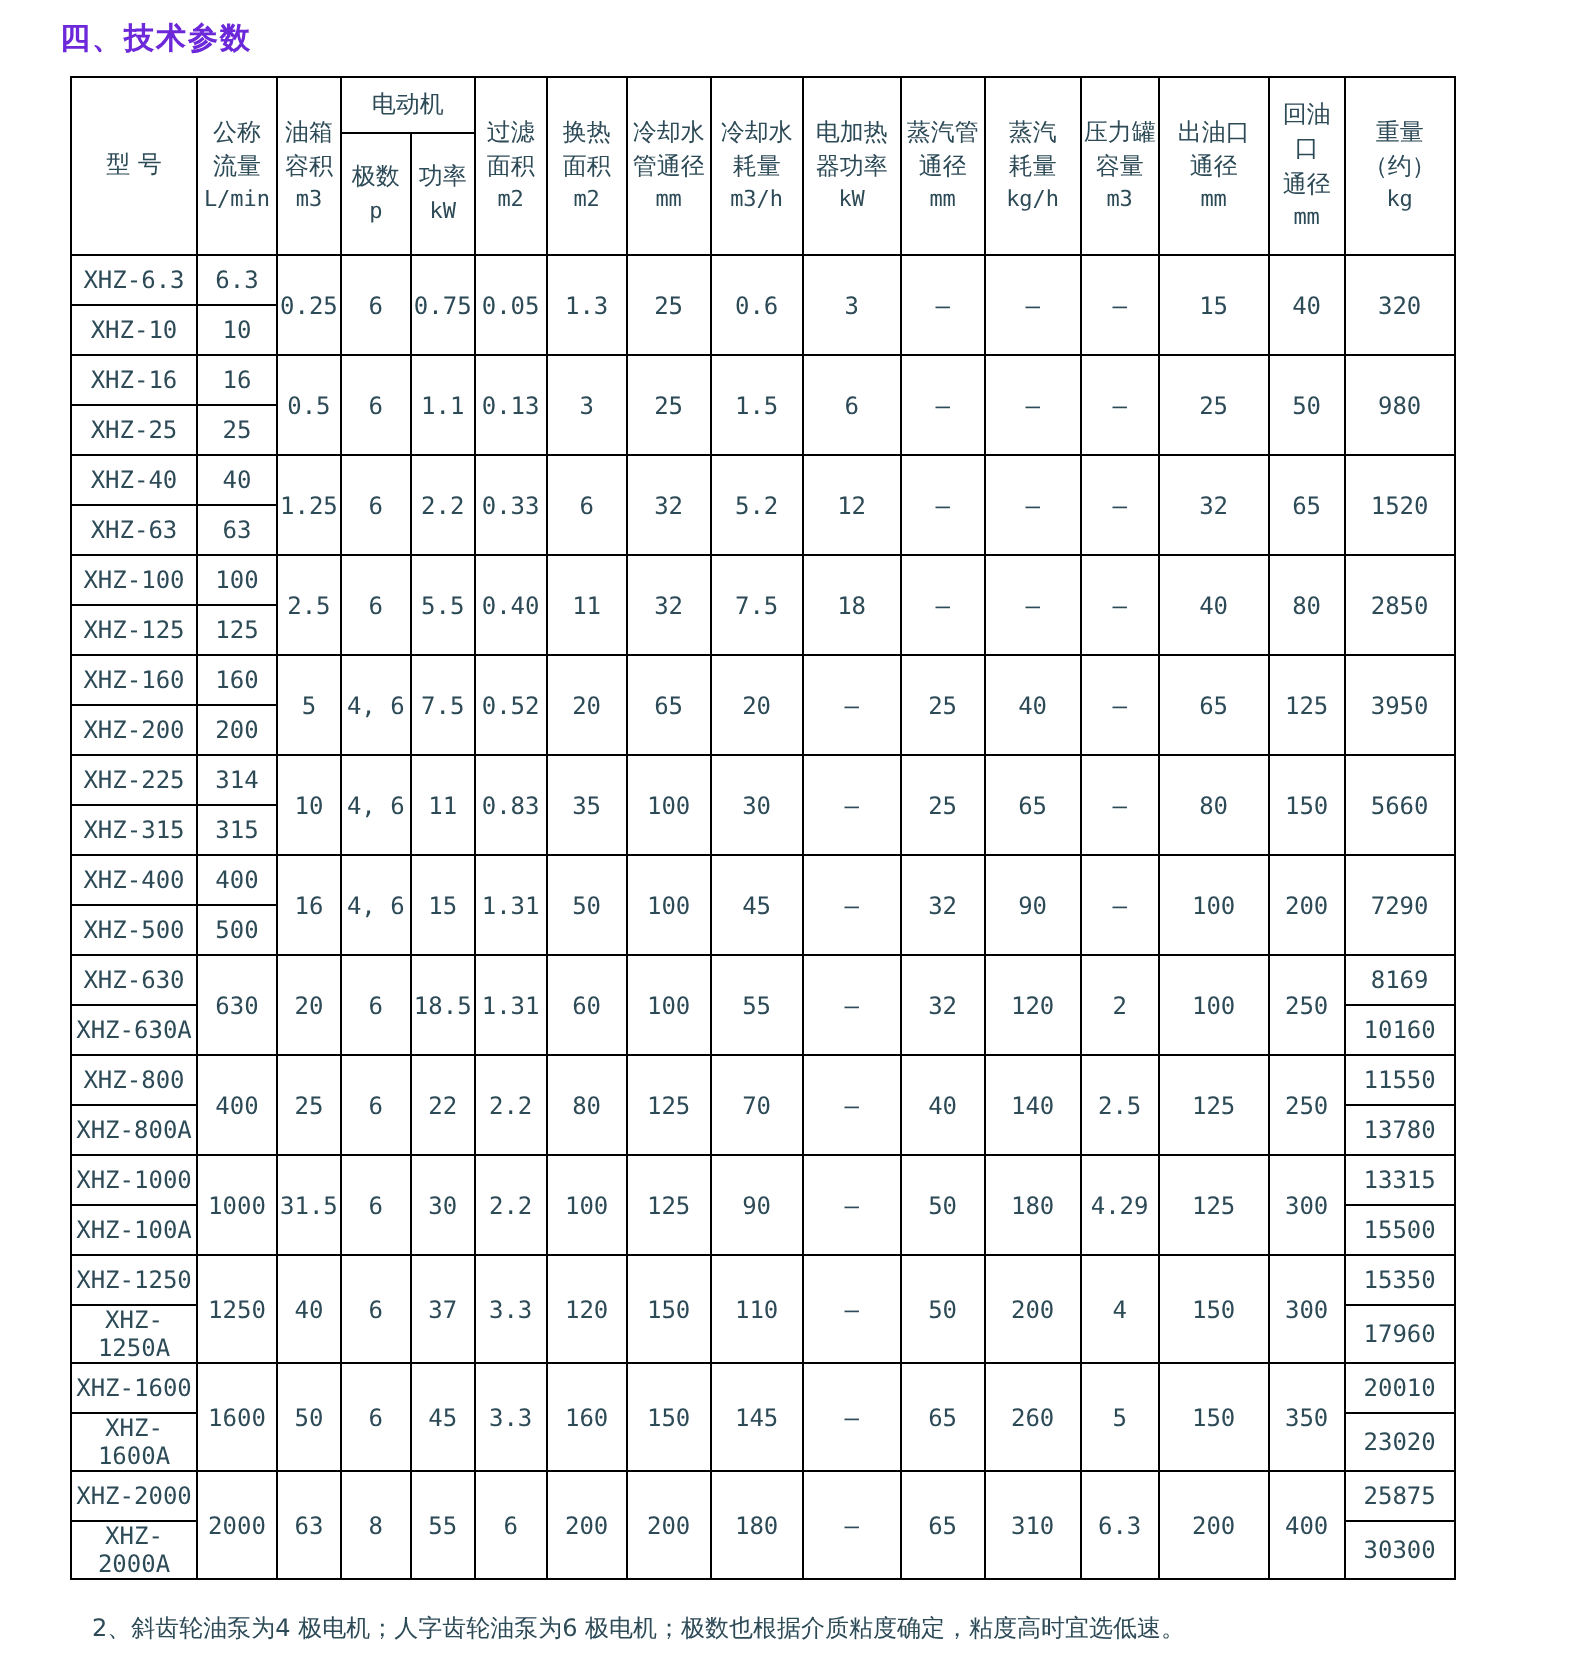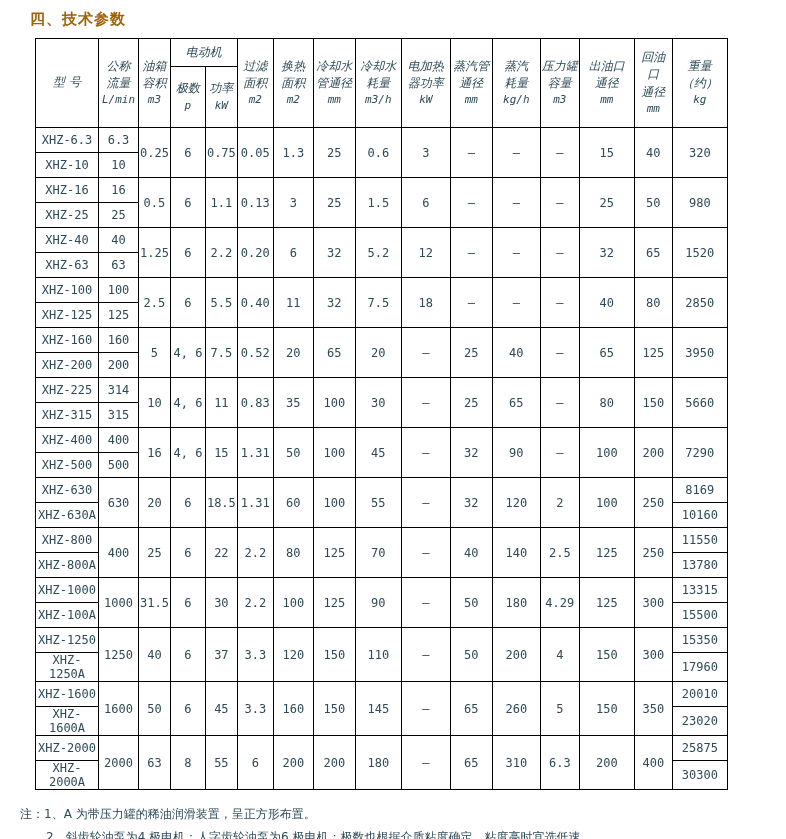--- a/index.html
+++ b/index.html
@@ -4,35 +4,34 @@
 <style>
   html,body { margin:0; padding:0; }
   body {
     width:786px; height:839px; background:#ffffff;
     font-family:"DejaVu Sans", sans-serif;
     color:#2d4a57;
   }
   .page-title {
     margin:10px 0 9px 30px;
     font-size:15px; font-weight:bold; letter-spacing:1px;
-    color:#a16207;
+    color:#6d28d9;
   }
   table.params {
     border-collapse:collapse; margin-left:35px; table-layout:fixed;
   }
   table.params th, table.params td {
     border:1px solid #000000;
     text-align:center; vertical-align:middle;
     padding:0 1px; overflow:hidden;
     color:#2d4a57;
   }
   table.params th {
     font-size:12px; font-weight:normal; line-height:1.45;
     background:#ffffff;
-    font-style:italic;
   }
   thead tr.h-top th { height:27px; }
   thead tr.h-sub th { height:60px; }
   table.params td {
     font-size:12px; height:24px;
     font-family:"DejaVu Sans Mono", monospace;
     letter-spacing:0;
   }
   .unit { font-size:11px; font-family:"DejaVu Sans Mono", monospace; }
   .notes {
@@ -194,21 +193,21 @@
       <tr>
         <td>XHZ-25</td>
         <td>25</td>
       </tr>
       <tr>
         <td>XHZ-40</td>
         <td>40</td>
         <td rowspan="2">1.25</td>
         <td rowspan="2">6</td>
         <td rowspan="2">2.2</td>
-        <td rowspan="2">0.20</td>
+        <td rowspan="2">0.33</td>
         <td rowspan="2">6</td>
         <td rowspan="2">32</td>
         <td rowspan="2">5.2</td>
         <td rowspan="2">12</td>
         <td rowspan="2">—</td>
         <td rowspan="2">—</td>
         <td rowspan="2">—</td>
         <td rowspan="2">32</td>
         <td rowspan="2">65</td>
         <td rowspan="2">1520</td>
@@ -434,16 +433,15 @@
         <td>25875</td>
       </tr>
       <tr>
         <td>XHZ-2000A</td>
         <td>30300</td>
       </tr>
     </tbody>
 </table>
 
 <div class="notes">
-  <p><span>注：</span><span>1、A 为带压力罐的稀油润滑装置，呈正方形布置。</span></p>
   <p class="indent">2、斜齿轮油泵为4 极电机；人字齿轮油泵为6 极电机；极数也根据介质粘度确定，粘度高时宜选低速。</p>
 
 </div>
 
 </body></html>

